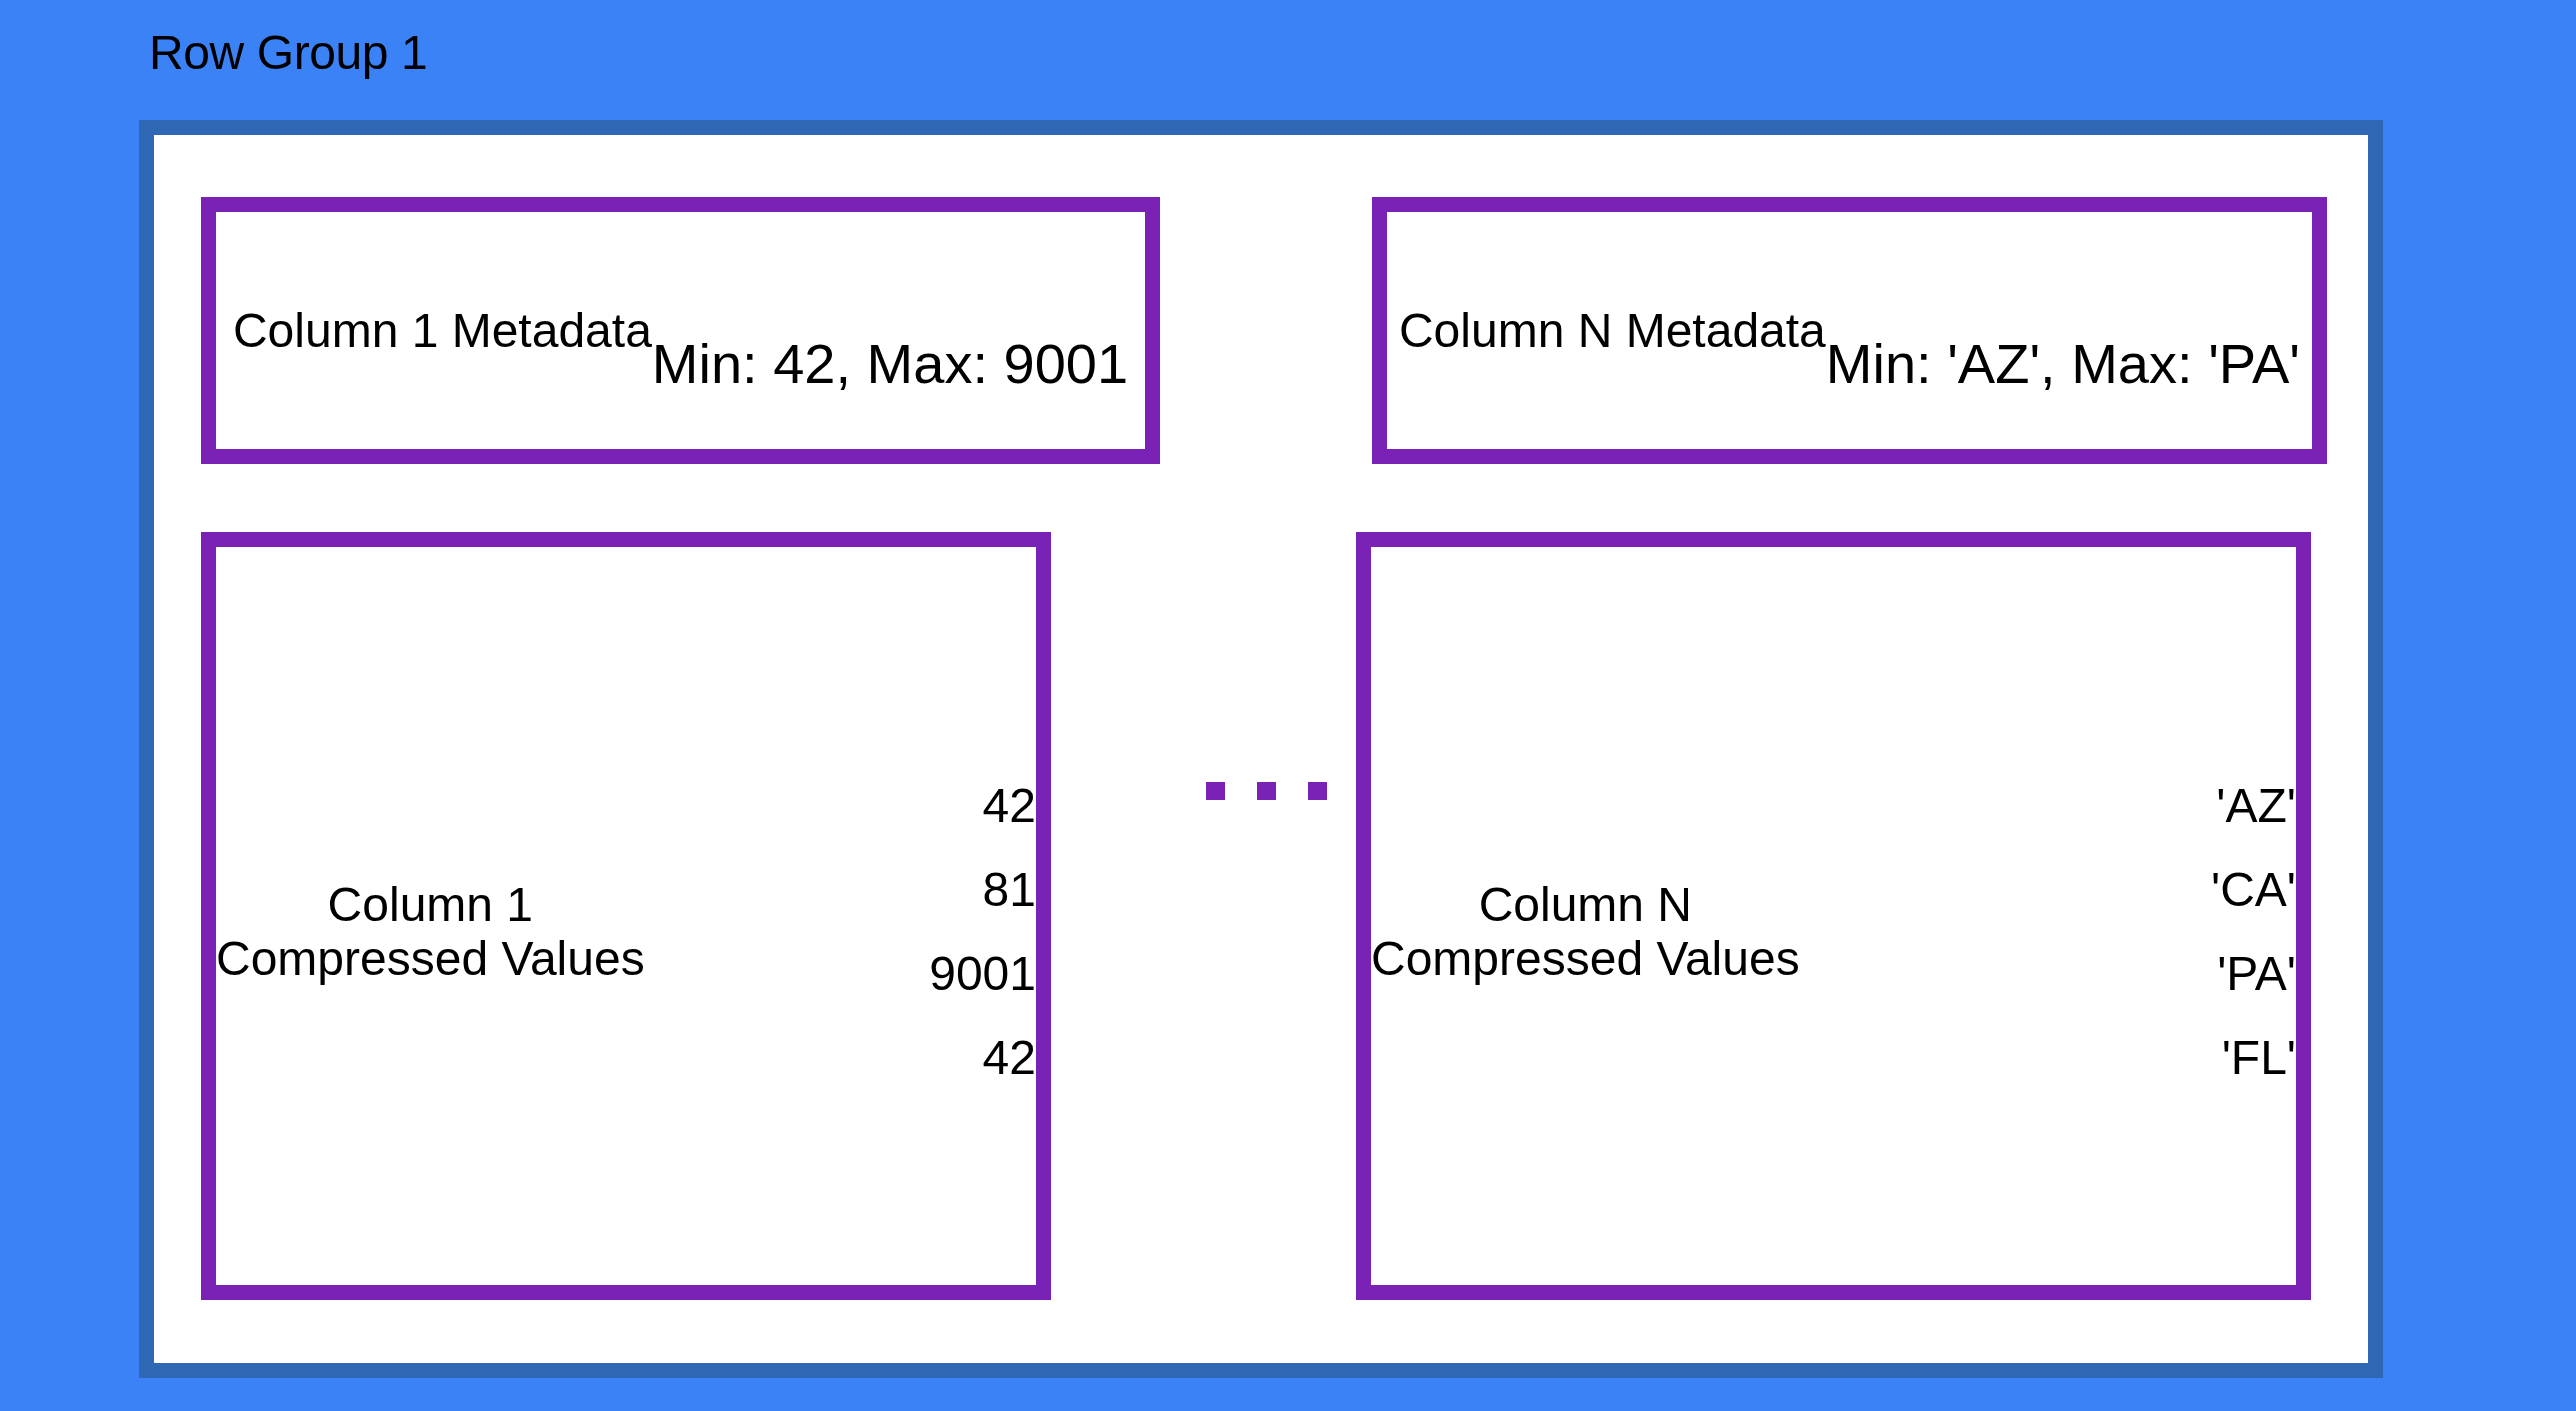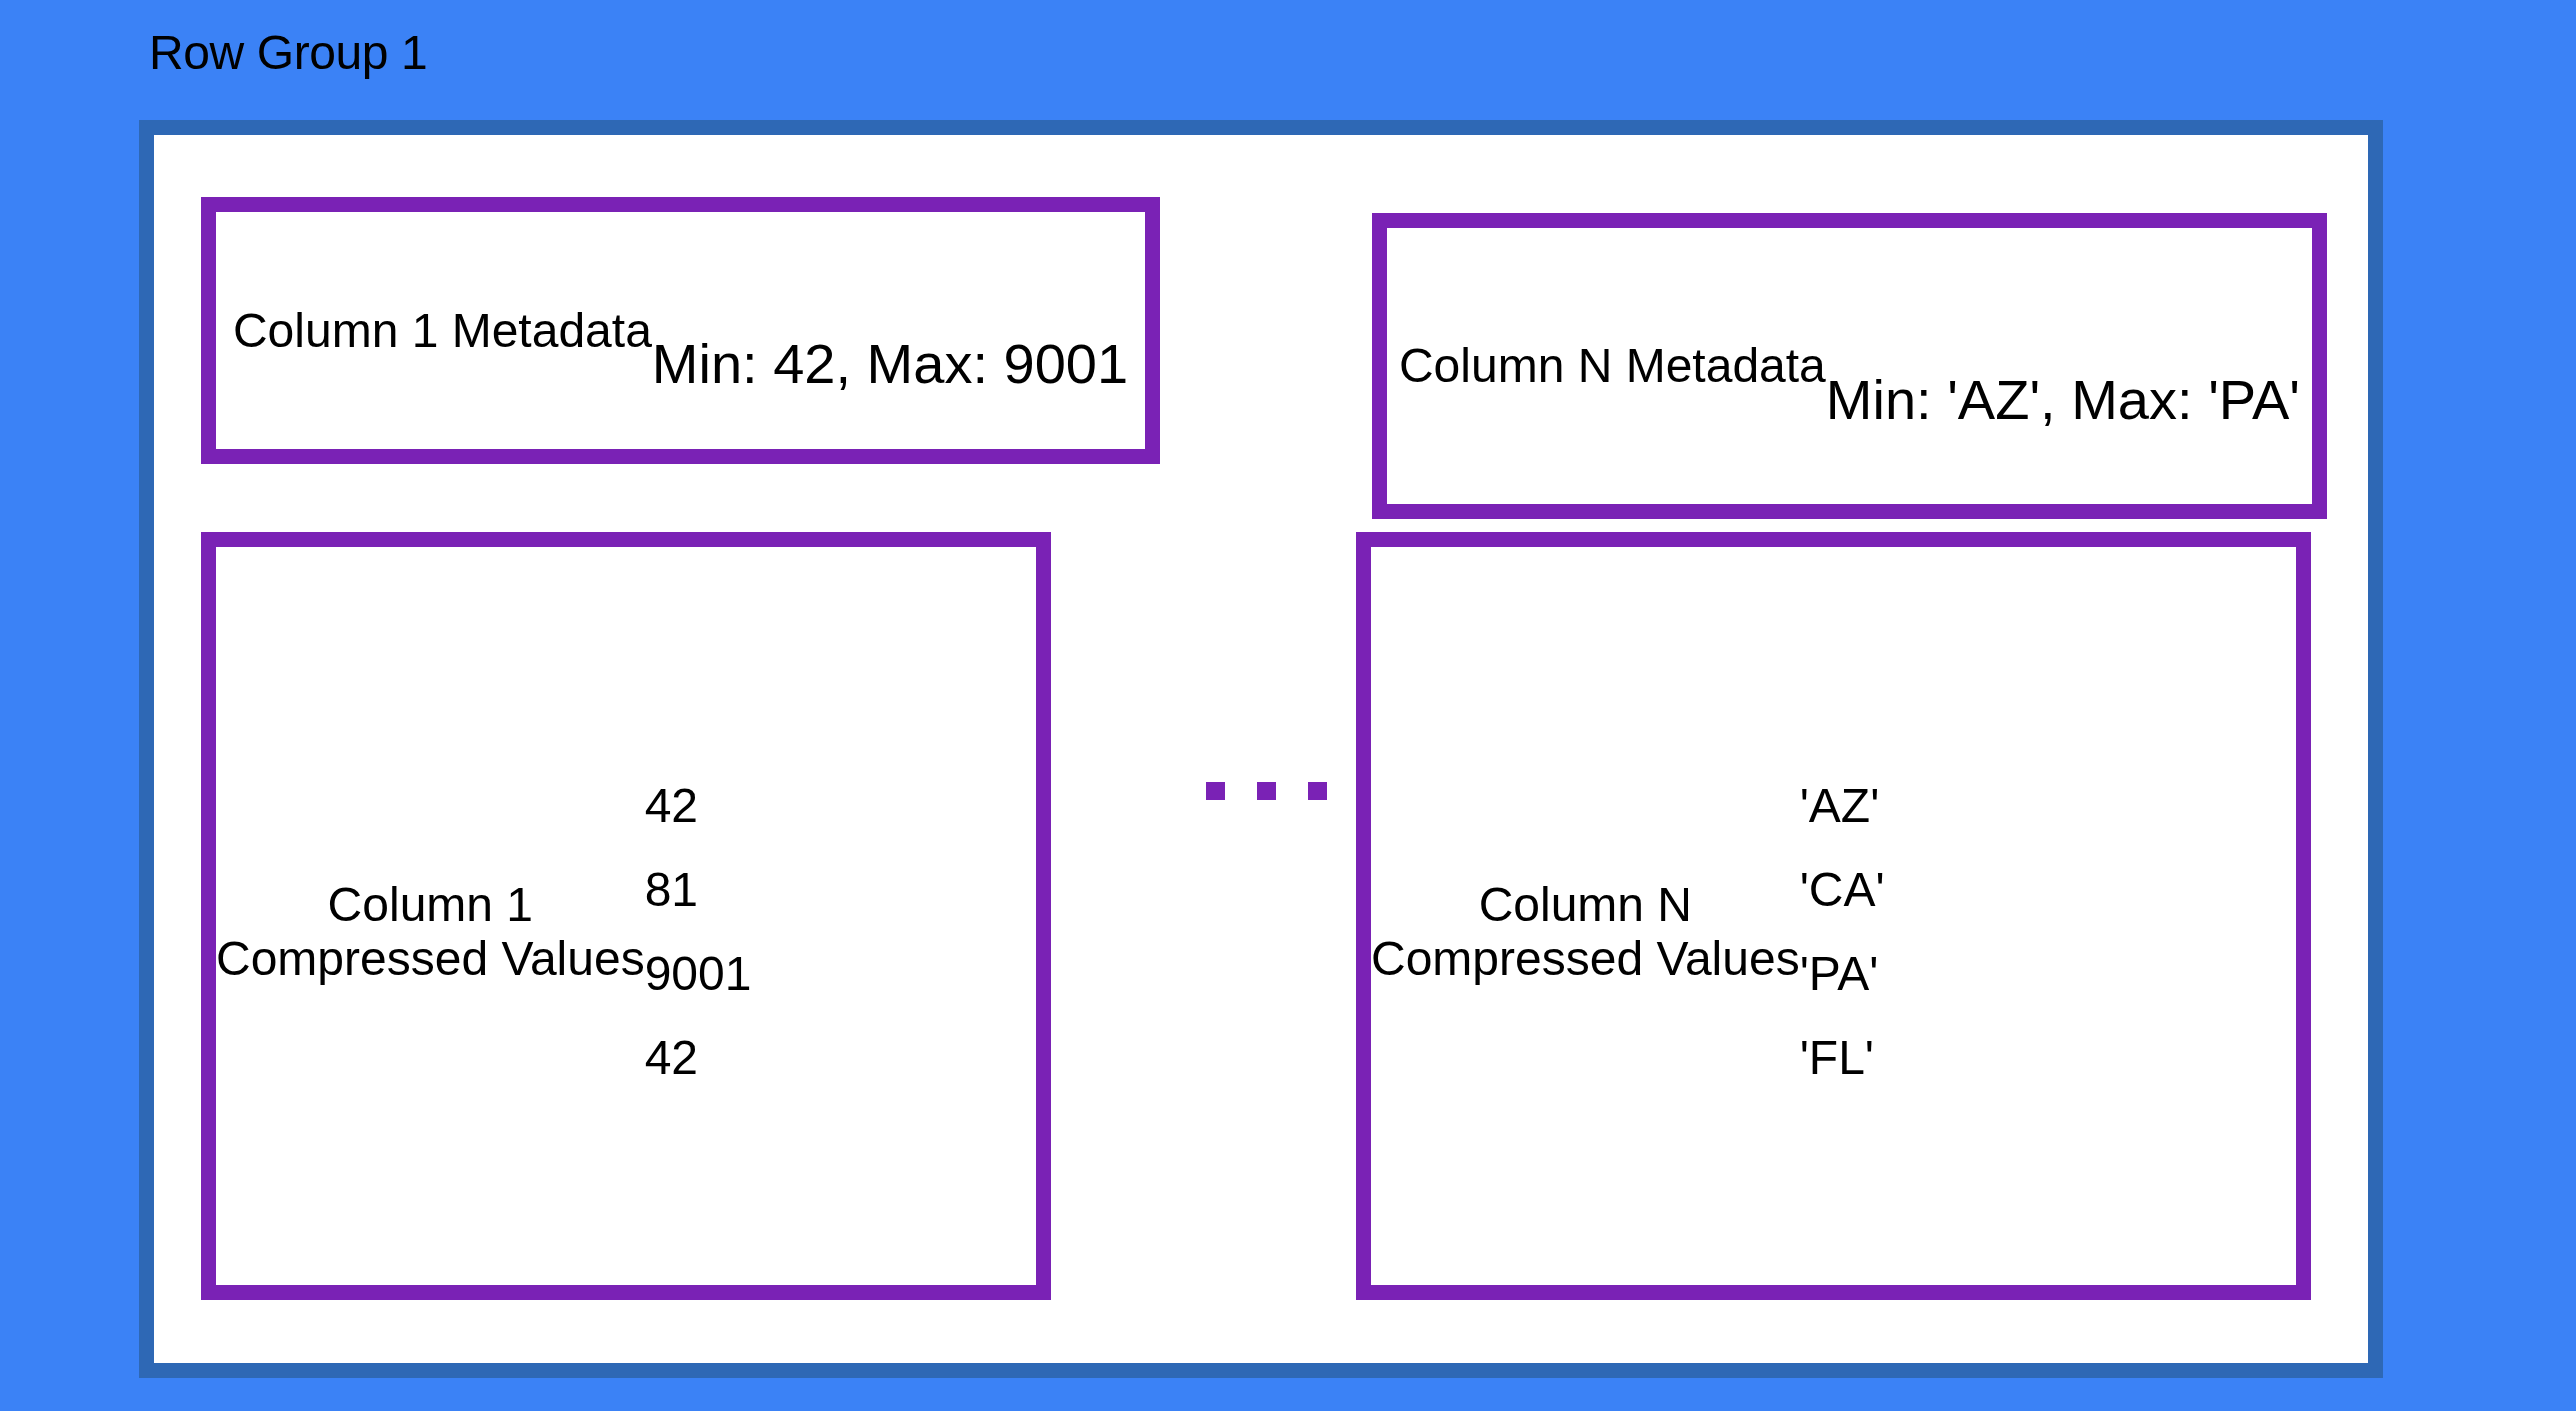--- a/index.html
+++ b/index.html
@@ -52,21 +52,21 @@
     display: flex;
     flex-direction: row;
     align-items: center;
     justify-content: flex-start;
   }
   .pbox.meta {
     justify-content: center;
   }
 
   #col1-metadata  { left: 201px;  top: 197px; width: 959px; height: 267px; }
-  #coln-metadata  { left: 1372px; top: 213px; width: 955px; height: 306px; }
+  #coln-metadata  { left: 1372px; top: 197px; width: 955px; height: 267px; }
   #col1-values    { left: 201px;  top: 532px; width: 850px; height: 768px; }
   #coln-values    { left: 1356px; top: 532px; width: 955px; height: 768px; }
 
   .meta-title {
     font-size: 48px;
     line-height: 1;
     text-align: center;
     white-space: nowrap;
   }
   .meta-stats {
@@ -87,21 +87,21 @@
   .values-list {
     margin: 0;
     padding: 0;
     list-style: none;
     width: 100%;
     margin-top: 32px;
   }
   .values-list li {
     font-size: 48px;
     line-height: 1;
-    text-align: left;
+    text-align: right;
     padding: 18px 0;
     white-space: nowrap;
   }
 
   
   #columns-ellipsis {
     position: absolute;
     left: 1206px;
     top: 781px;
     width: 121px;

